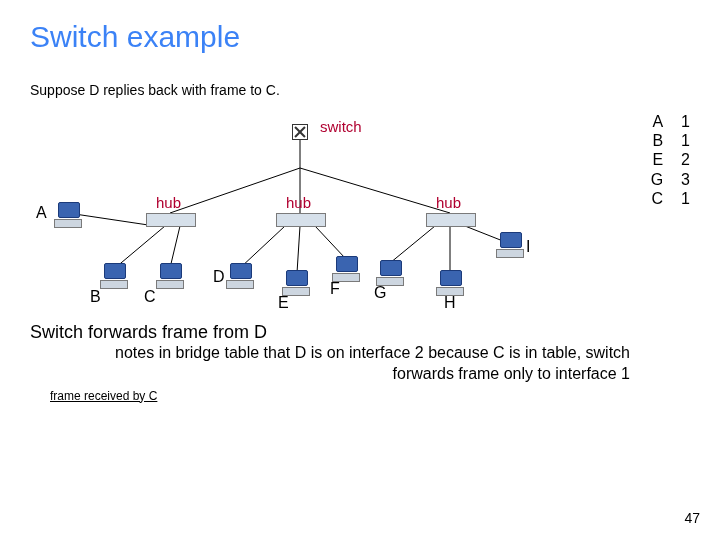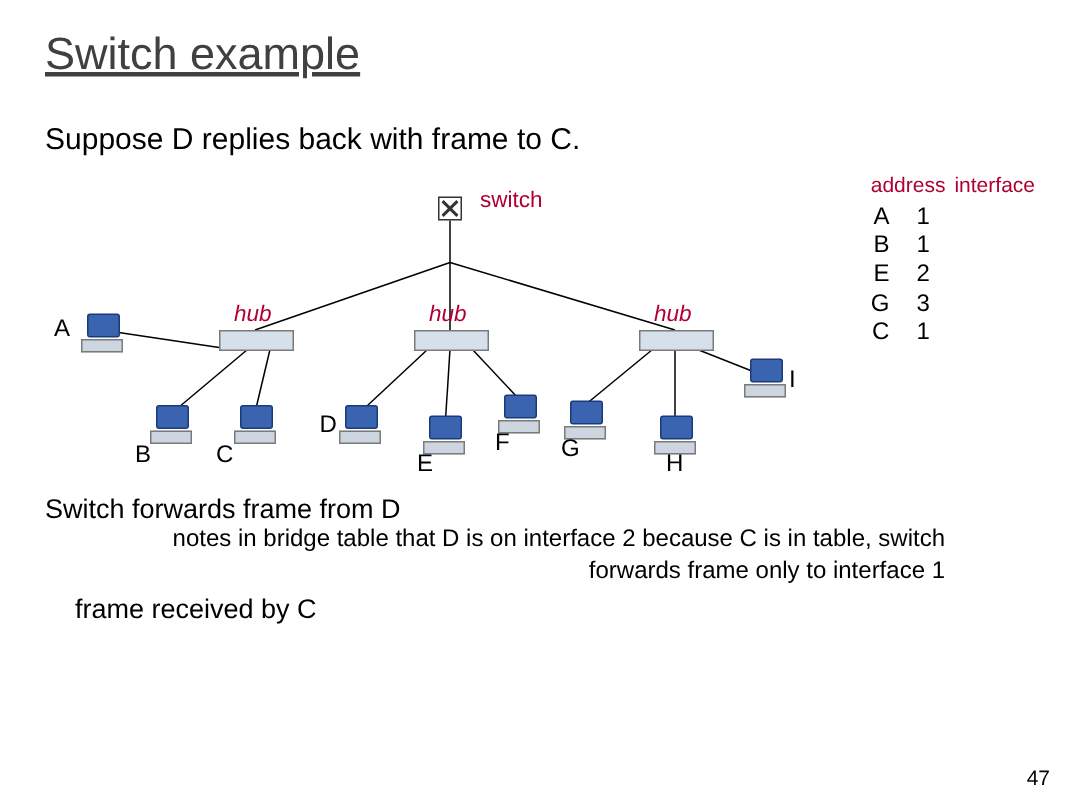--- a/index.html
+++ b/index.html
@@ -7,26 +7,25 @@
     padding: 20px 30px;
     font-family: "Comic Sans MS", cursive, sans-serif;
     background: #fff;
     width: 720px;
     height: 540px;
     box-sizing: border-box;
     position: relative;
   }
   .title {
     font-size: 30px;
-    color: #404040;
-    text-decoration: underline;
+    color: #3b82f6;
     margin-bottom: 16px;
   }
   .subtitle {
-    font-size: 20px;
+    font-size: 14px;
     color: #000;
     margin-bottom: 10px;
     margin-top: 28px;
   }
   .diagram {
     position: relative;
     width: 660px;
     height: 210px;
     text-align: right;
   }
@@ -62,21 +61,21 @@
   .pc .base {
     width:26px; height:7px; background:#cdd6e0; border:1px solid #7a7a7a;
     position:absolute; bottom:0; left:0;
   }
   .lbl {
     position:absolute;
     font-size:16px;
     color:#000;
   }
   .hubcap {
-    position:absolute; font-size:15px; color:#b00030;font-style:italic;
+    position:absolute; font-size:15px; color:#b00030;
   }
   .swcap {
     position:absolute; font-size:15px; color:#b00030;
   }
   .table {
     position:absolute;
     top: 0px;
     right: 0px;
     font-size:14px;
   }
@@ -85,21 +84,21 @@
   .table .hdr span:last-child { color:#b00030; }
   .table .body { display:flex; gap:18px; margin-top:4px; font-size:16px;}
   .table .col { display:flex; flex-direction:column; line-height:1.2; }
   .foot1 {
     font-size:18px; margin-top:4px;
   }
   .foot2 {
     font-size:16px; margin-left:40px; line-height:1.3; width:560px;text-align:right;
   }
   .foot3 {
-    font-size:18px; margin-left:20px; margin-top:4px;
+    font-size:12px; margin-left:20px; margin-top:4px;text-decoration:underline;
   }
   .slidenum {
     position:absolute; bottom:14px; right:20px; font-size:14px; font-family: Arial, sans-serif;
   }
 </style>
 </head>
 <body>
 
 <div class="title">Switch example</div>
 <div class="subtitle">Suppose D replies back with frame to C.</div>
@@ -184,24 +183,20 @@
     </div>
   <div class="lbl" style="left:414px;top:186px">H</div>
 
   <div class="pc" style="left:466px; top:124px">
       <div class="mon"></div>
       <div class="base"></div>
     </div>
   <div class="lbl" style="left:496px;top:130px">I</div>
 
   <div class="table">
-    <div class="hdr">
-      <span>address</span>
-      <span>interface</span>
-    </div>
     <div class="body">
       <div class="col">
         <span>A</span>
         <span>B</span>
         <span>E</span>
         <span>G</span>
         <span>C</span>
       </div>
       <div class="col">
         <span>1</span>

